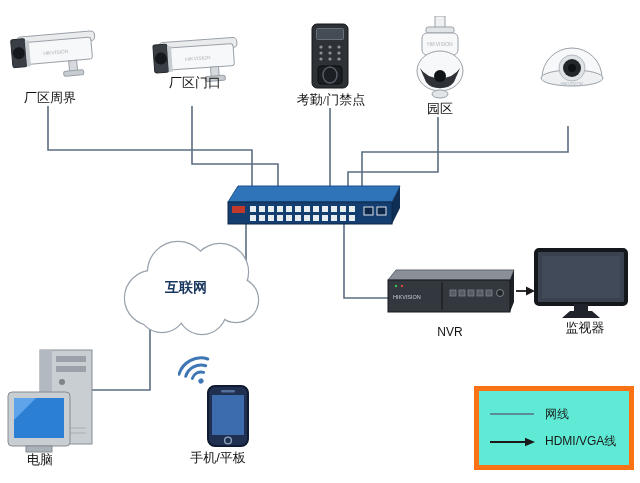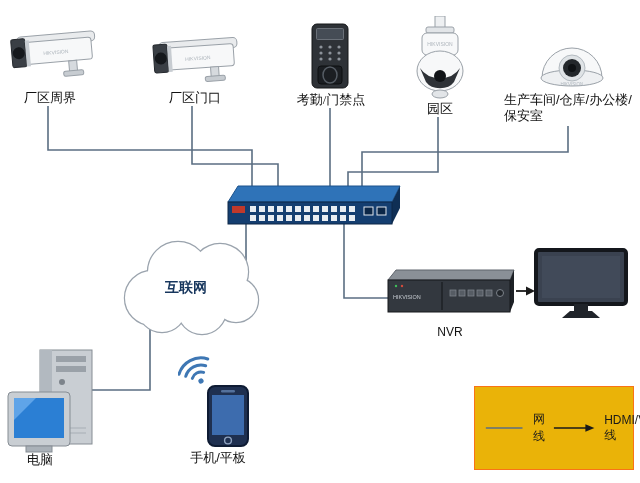--- a/index.html
+++ b/index.html
@@ -11,22 +11,22 @@
   svg{display:block;}
   #wires{position:absolute;left:0;top:0;z-index:0;}
   .node{z-index:2;}
   .node-label{
     position:absolute;z-index:3;font-size:13px;line-height:16px;color:#111;
     text-align:center;white-space:nowrap;
   }
   .wrap-label{white-space:normal;word-break:break-all;text-align:left;}
   .legend-box{
     position:absolute;left:474px;top:386px;width:160px;height:84px;z-index:3;
-    border:1px solid #f97316;background:#eab308;box-sizing:border-box;
-    display:flex;flex-direction:row;justify-content:space-evenly;padding:4px 10px;
+    border:5px solid #f97316;background:#5eead4;box-sizing:border-box;
+    display:flex;flex-direction:column;justify-content:space-evenly;padding:4px 10px;
   }
   .legend-row{display:flex;align-items:center;gap:8px;}
   .legend-row span{font-size:12px;color:#1a1a1a;}
 </style>
 </head>
 <body>
 
 <div id="canvas">
 
   <svg id="wires" width="640" height="483">
@@ -115,24 +115,23 @@
       <path d="M 12 42 A 30 30 0 0 1 72 42 Z" fill="#f7f8f9" stroke="#9aa1a8"></path>
       <ellipse cx="42" cy="42" rx="31" ry="8" fill="#eef0f2" stroke="#9aa1a8"></ellipse>
       <circle cx="42" cy="32" r="13" fill="#dfe3e6" stroke="#b3bac0"></circle>
       <circle cx="42" cy="32" r="9" fill="#23272b"></circle>
       <circle cx="42" cy="32" r="4" fill="#0e1114"></circle>
       <text x="42" y="50" font-size="4.5" fill="#aeb5bc" text-anchor="middle">HIKVISION</text>
     </svg>
   </div>
 
   <div class="node-label" style="left:10px;top:90px;width:80px;">厂区周界</div>
-  <div class="node-label" style="left:150px;top:90px;width:90px;">厂区门口</div>
+  <div class="node-label" style="left:150px;top:76px;width:90px;font-family:Liberation Mono, monospace;">厂区门口</div>
   <div class="node-label" style="left:276px;top:92px;width:110px;font-family:Liberation Serif, serif;">考勤/门禁点</div>
   <div class="node-label" style="left:405px;top:101px;width:70px;">园区</div>
-  <div class="node-label wrap-label" style="left:504px;top:92px;width:130px;">生产车间/仓库/办公楼/保安室</div>
 
   <div class="abs node" style="left:224px;top:182px;">
     <svg width="180" height="44" viewBox="0 0 180 44">
       <polygon points="14,4 176,4 168,20 4,20" fill="#2f73b8" stroke="#1d538c"></polygon>
       <polygon points="168,20 176,4 176,26 168,42" fill="#0f2f55"></polygon>
       <rect x="4" y="20" width="164" height="22" fill="#143e70" stroke="#0c2747"></rect>
       <rect x="8" y="24" width="13" height="7" fill="#c0392b"></rect>
       <g fill="#e8edf2">
         <rect x="26" y="24" width="6" height="6"></rect>
           <rect x="35" y="24" width="6" height="6"></rect>
@@ -208,20 +207,21 @@
   <div class="node-label" style="left:410px;top:324px;width:80px;font-size:12px;">NVR</div>
 
   <div class="abs node" style="left:534px;top:248px;">
     <svg width="96" height="72" viewBox="0 0 96 72">
       <rect x="2" y="2" width="90" height="54" rx="3" fill="#3a4250" stroke="#14171c" stroke-width="4"></rect>
       <rect x="8" y="8" width="78" height="42" fill="#414a59"></rect>
       <rect x="40" y="56" width="14" height="7" fill="#20242a"></rect>
       <polygon points="28,70 66,70 58,63 36,63" fill="#20242a"></polygon>
     </svg>
   </div>
+  <div class="node-label" style="left:545px;top:320px;width:80px;">监视器</div>
 
   <div class="abs node" style="left:6px;top:348px;">
     <svg width="92" height="112" viewBox="0 0 92 112">
       <rect x="34" y="2" width="52" height="94" fill="#c9ced3" stroke="#868d94"></rect>
       <rect x="34" y="2" width="12" height="94" fill="#b2b9c0"></rect>
       <rect x="50" y="8" width="30" height="6" fill="#9aa1a8"></rect>
       <rect x="50" y="18" width="30" height="6" fill="#9aa1a8"></rect>
       <circle cx="56" cy="34" r="3" fill="#7d848b"></circle>
       <line x1="50" y1="80" x2="80" y2="80" stroke="#a7aeb5"></line>
       <line x1="50" y1="85" x2="80" y2="85" stroke="#a7aeb5"></line>

